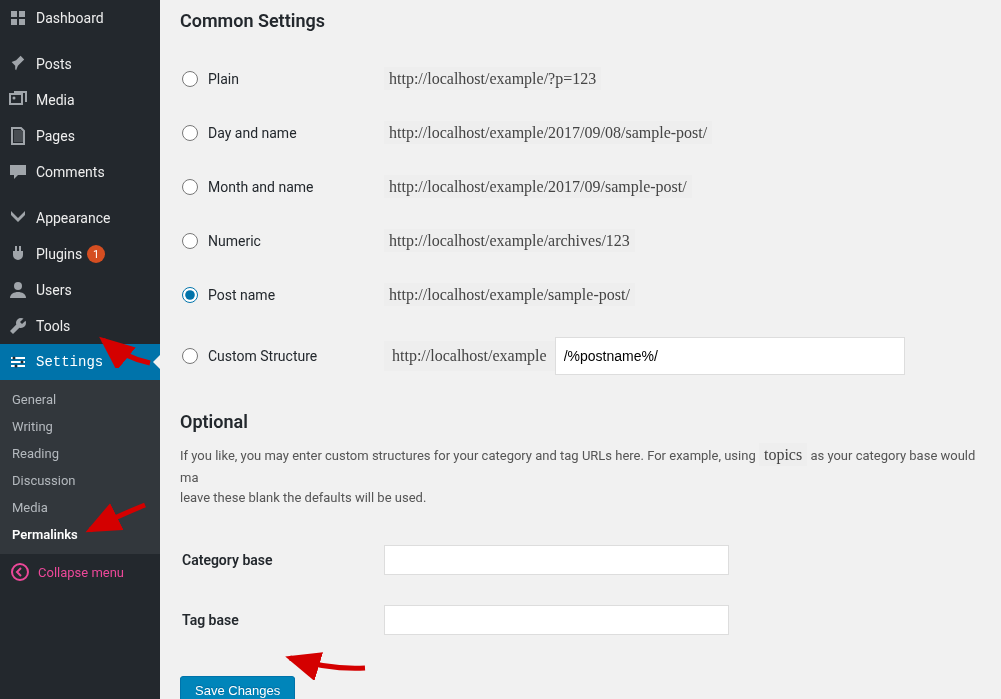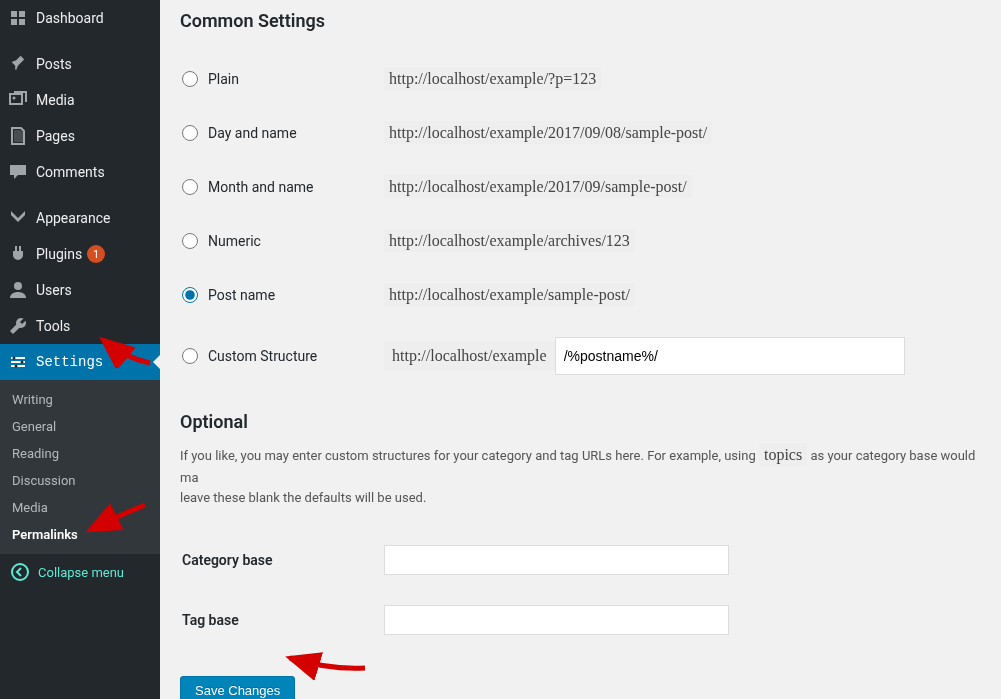--- a/index.html
+++ b/index.html
@@ -9,21 +9,21 @@
 #adminmenu .menu-item { display: flex; align-items: center; padding: 8px 8px; color: #eee; font-size: 14px; cursor: pointer; }
 #adminmenu .menu-item .icon { width: 20px; height: 20px; display: inline-flex; align-items: center; justify-content: center; margin-right: 8px; color: #a0a5aa; flex-shrink: 0; }
 #adminmenu .menu-item.active { background: #0073aa; color: #fff; position: relative; font-family: Liberation Mono, monospace; }
 #adminmenu .menu-item.active .icon { color: #fff; }
 #adminmenu .menu-item.active::after { content: ""; position: absolute; right: -1px; top: 50%; transform: translateY(-50%); border: 8px solid transparent; border-right-color: #f1f1f1; }
 #adminmenu .separator { height: 10px; }
 #adminmenu .submenu { background: #32373c; padding: 6px 0; }
 #adminmenu .submenu .sub-item { padding: 6px 12px; font-size: 13px; color: #b4b9be; cursor: pointer; }
 #adminmenu .submenu .sub-item.current { color: #fff; font-weight: 600; }
 #adminmenu .badge { display: inline-flex; align-items: center; justify-content: center; min-width: 18px; height: 18px; background: #d54e21; color: #fff; border-radius: 9px; font-size: 11px; margin-left: 5px; padding: 0 5px; }
-#adminmenu .collapse { display: flex; align-items: center; padding: 8px 10px; color: #5eead4; font-size: 13px; cursor: pointer; }
+#adminmenu .collapse { display: flex; align-items: center; padding: 8px 10px; color: #ec4899; font-size: 13px; cursor: pointer; }
 #adminmenu .collapse .icon { width: 20px; height: 20px; display: inline-flex; align-items: center; justify-content: center; margin-right: 8px; }
 
 #content { position: absolute; top: 0; left: 160px; right: 5px; height: 699px; padding: 0 20px; overflow: hidden; }
 h2 { font-size: 18px; font-weight: 600; color: #23282d; margin: 10px 0 20px; }
 h3 { font-size: 18px; font-weight: 600; color: #23282d; margin: 20px 0 10px; }
 .form-table { width: 100%; }
 .form-table tr { }
 .form-table th { text-align: left; font-weight: 400; padding: 18px 10px 18px 0; width: 200px; vertical-align: middle; font-size: 14px; color: #23282d; }
 .form-table td { padding: 14px 10px 14px 0; vertical-align: middle; }
 .radio-row label { display: flex; align-items: center; font-size: 14px; color: #23282d; }
@@ -131,22 +131,22 @@
             <path d="M3 5h14v2H3zM3 9h14v2H3zM3 13h14v2H3z"></path>
             <circle cx="6" cy="6" r="1.5" fill="#23282d"></circle>
             <circle cx="14" cy="10" r="1.5" fill="#23282d"></circle>
             <circle cx="8" cy="14" r="1.5" fill="#23282d"></circle>
           </svg>
         </span>
         <span>Settings</span>
       </div>
     </div>
   <div class="submenu" id="submenu-block">
+      <div class="sub-item">General</div>
       <div class="sub-item">Writing</div>
-      <div class="sub-item">General</div>
       <div class="sub-item">Reading</div>
       <div class="sub-item">Discussion</div>
       <div class="sub-item">Media</div>
       <div class="sub-item current">Permalinks</div>
     </div>
   <div class="collapse">
     <span class="icon">
       <svg class="icon-svg" viewBox="0 0 20 20">
           <circle cx="10" cy="10" r="8" fill="none" stroke="currentColor" stroke-width="2"></circle>
           <path d="M11 6l-4 4 4 4" stroke="currentColor" stroke-width="2" fill="none"></path>

